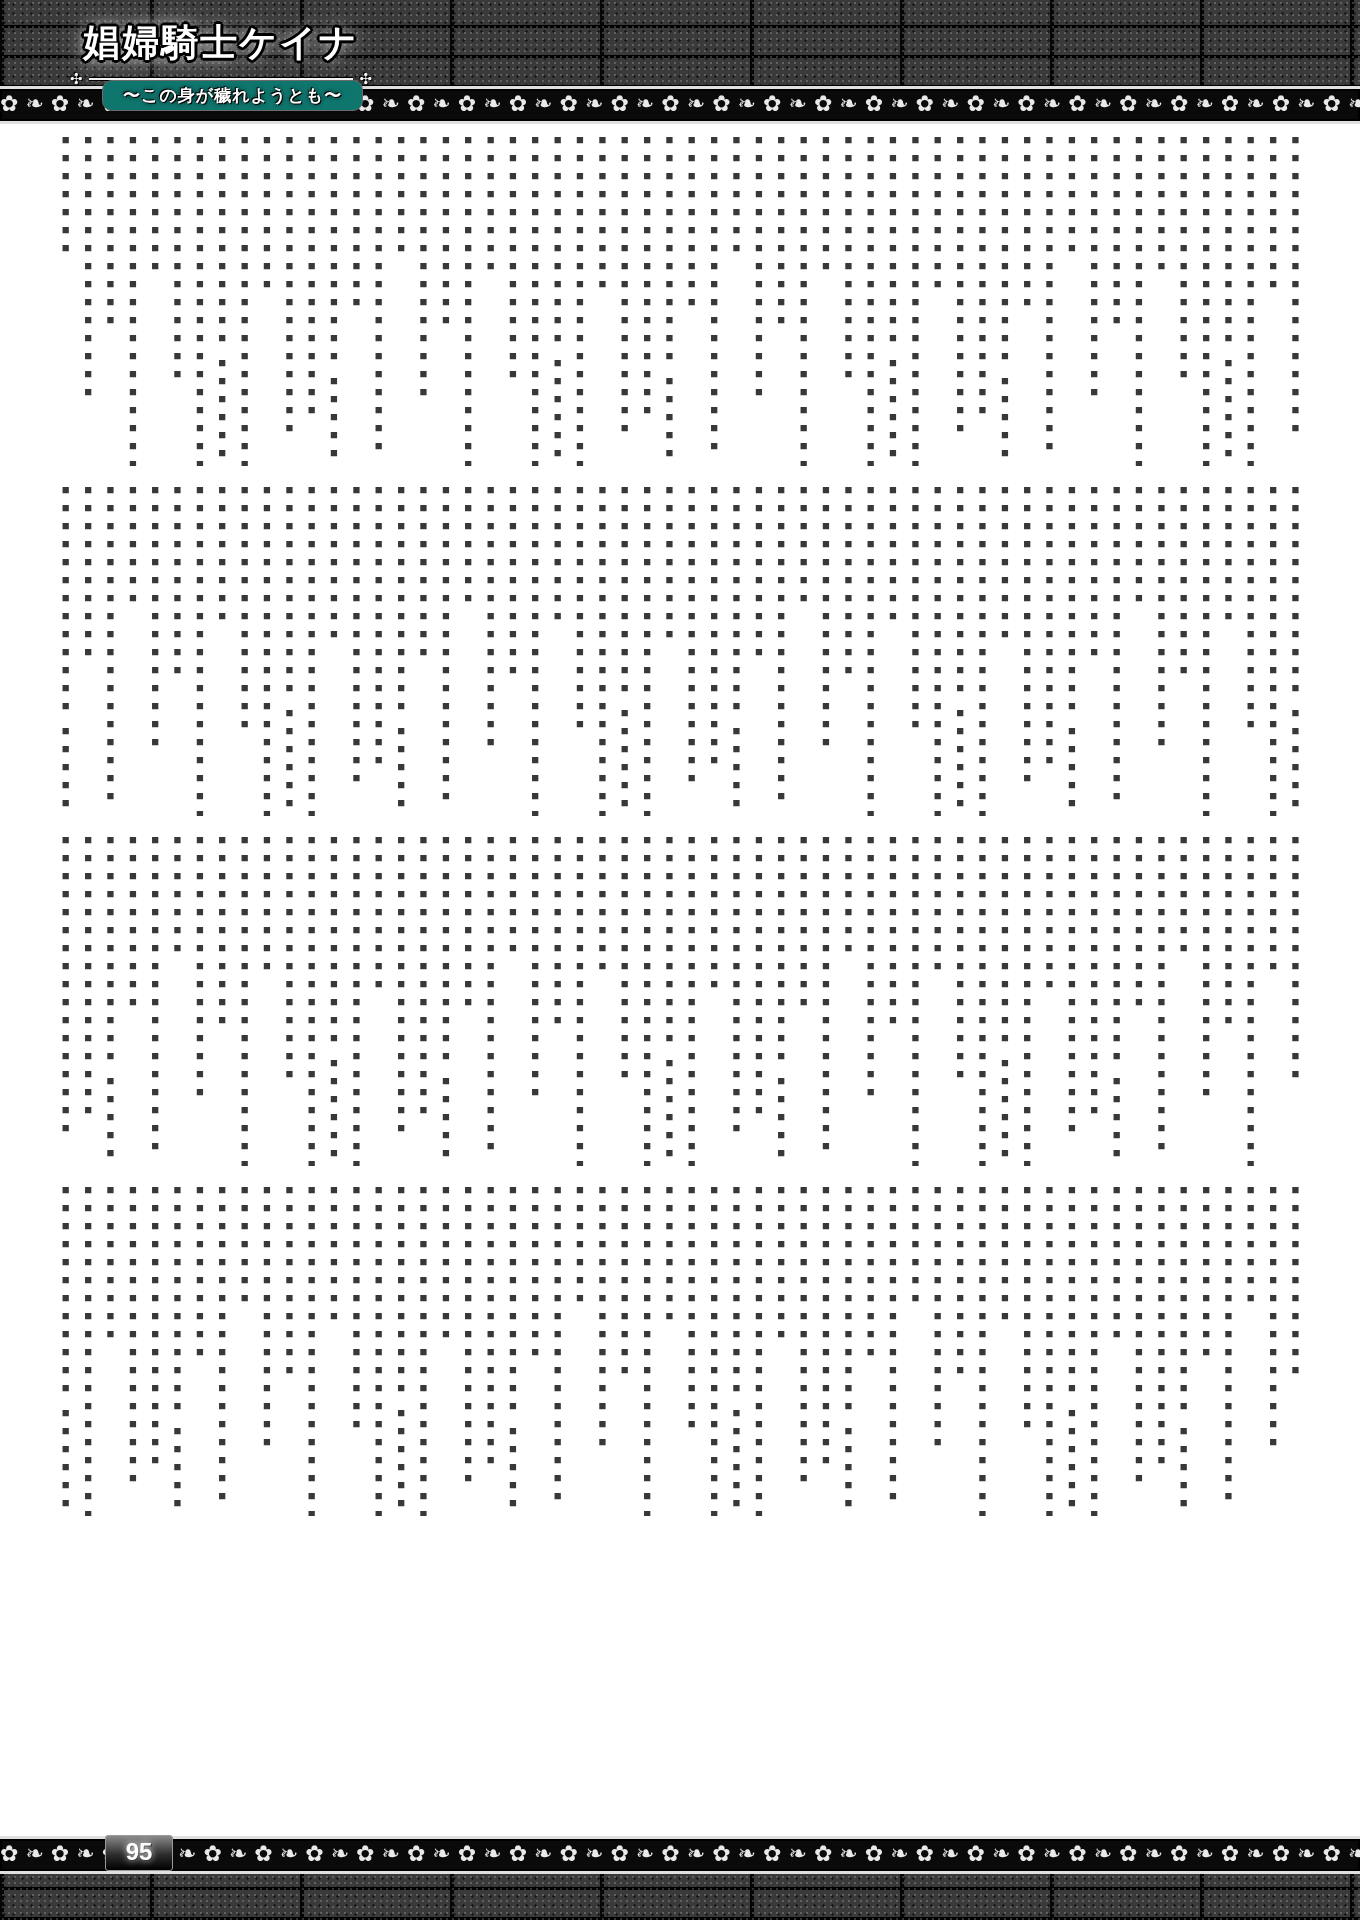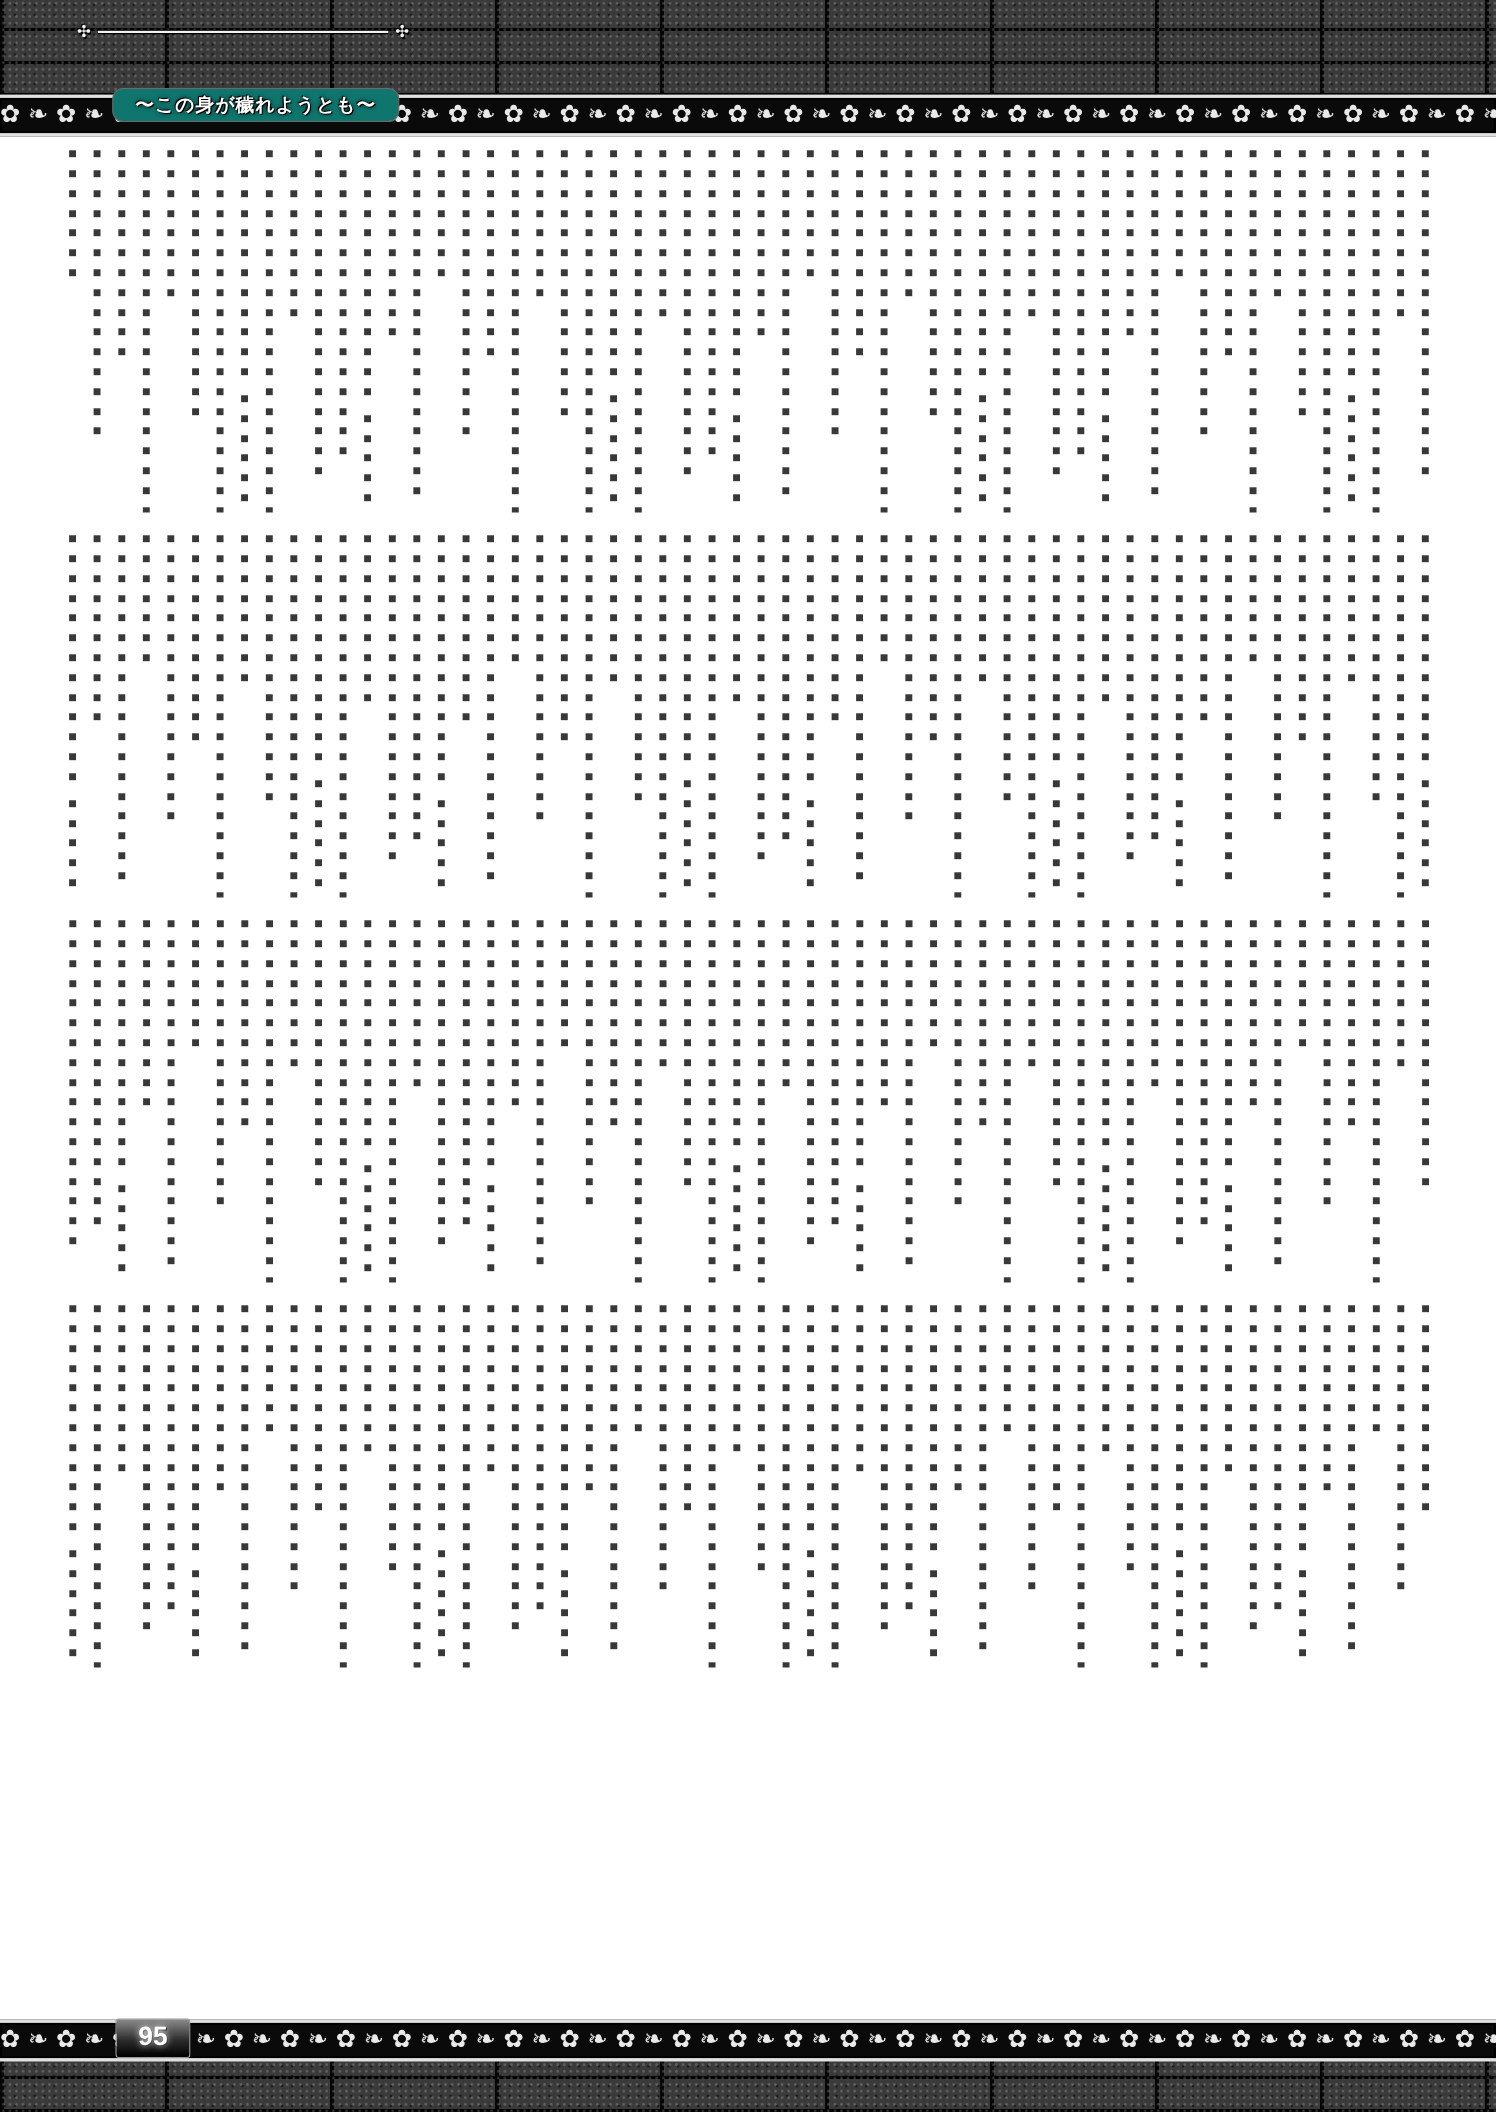--- a/index.html
+++ b/index.html
@@ -80,20 +80,21 @@
   }
 </style>
 </head>
 <body>
 
 <div class="page">
 
   <div class="brick top"></div>
 
   <div class="title-wrap">
+    <div class="title">娼婦騎士ケイナ</div>
     <div class="flourish">
       <span>✣</span>
       <span class="line"></span>
       <span>✣</span>
     </div>
   </div>
 
   <div class="subtitle">〜この身が穢れようとも〜</div>
 
   <div class="lace top">✿❧✿❧✿❧✿❧✿❧✿❧✿❧✿❧✿❧✿❧✿❧✿❧✿❧✿❧✿❧✿❧✿❧✿❧✿❧✿❧✿❧✿❧✿❧✿❧✿❧✿❧✿❧✿❧✿❧✿❧✿❧✿❧✿❧✿❧✿❧✿❧✿❧✿❧✿❧✿❧✿❧✿❧✿❧✿❧✿❧✿❧</div>

